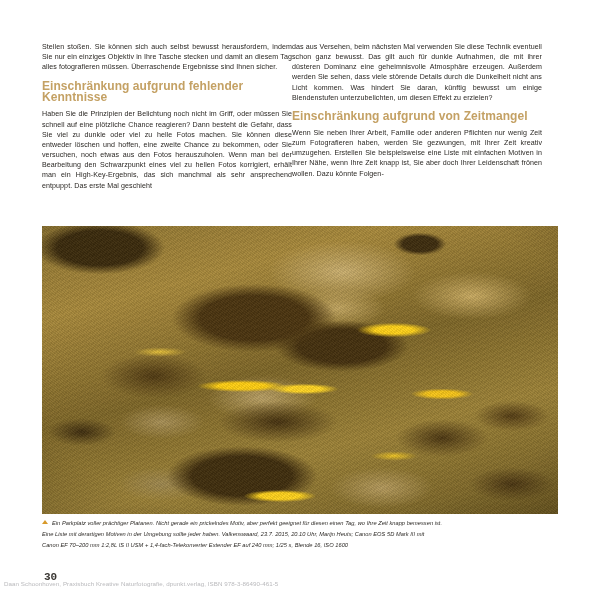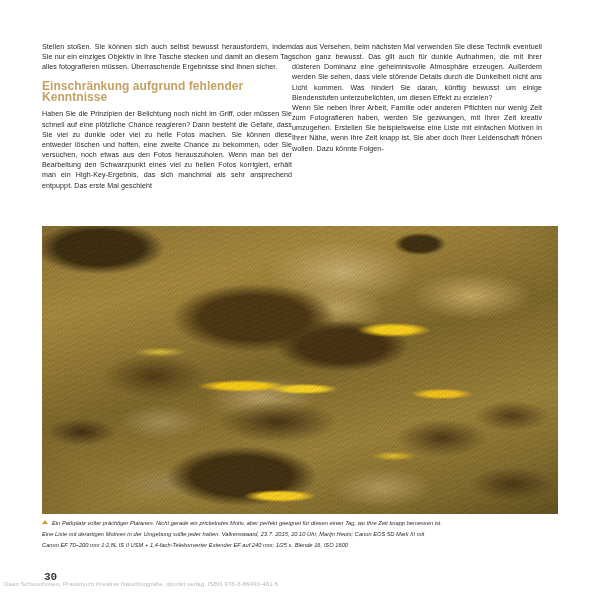--- a/index.html
+++ b/index.html
@@ -175,20 +175,21 @@
   <div class="columns">
 
     <div class="col col-l">
       <p class="body-par">Stellen stoßen. Sie können sich auch selbst bewusst herausfordern, indem Sie nur ein einziges Objektiv in Ihre Tasche stecken und damit an diesem Tag alles fotografieren müssen. Überraschende Ergebnisse sind Ihnen sicher.</p>
       <h2 class="sec-head">Einschränkung aufgrund fehlender Kenntnisse</h2>
       <p class="body-par">Haben Sie die Prinzipien der Belichtung noch nicht im Griff, oder müssen Sie schnell auf eine plötzliche Chance reagieren? Dann besteht die Gefahr, dass Sie viel zu dunkle oder viel zu helle Fotos machen. Sie können diese entweder löschen und hoffen, eine zweite Chance zu bekommen, oder Sie versuchen, noch etwas aus den Fotos herauszuholen. Wenn man bei der Bearbeitung den Schwarzpunkt eines viel zu hellen Fotos korrigiert, erhält man ein High-Key-Ergebnis, das sich manchmal als sehr ansprechend entpuppt. Das erste Mal geschieht</p>
     </div>
 
     <div class="col col-r">
       <p class="body-par">das aus Versehen, beim nächsten Mal verwenden Sie diese Technik eventuell schon ganz bewusst. Das gilt auch für dunkle Aufnahmen, die mit ihrer düsteren Dominanz eine geheimnisvolle Atmosphäre erzeugen. Außerdem werden Sie sehen, dass viele störende Details durch die Dunkelheit nicht ans Licht kommen. Was hindert Sie daran, künftig bewusst um einige Blendenstufen unterzubelichten, um diesen Effekt zu erzielen?</p>
+      <h2 class="sec-head">Einschränkung aufgrund von Zeitmangel</h2>
       <p class="body-par">Wenn Sie neben Ihrer Arbeit, Familie oder anderen Pflichten nur wenig Zeit zum Fotografieren haben, werden Sie gezwungen, mit Ihrer Zeit kreativ umzugehen. Erstellen Sie beispielsweise eine Liste mit einfachen Motiven in Ihrer Nähe, wenn Ihre Zeit knapp ist, Sie aber doch Ihrer Leidenschaft frönen wollen. Dazu könnte Folgen-</p>
     </div>
 
   </div>
 
   <div class="photo-wrap">
     <div class="photo"></div>
     <div class="photo-grain"></div>
     <div class="photo-vig"></div>
   </div>

